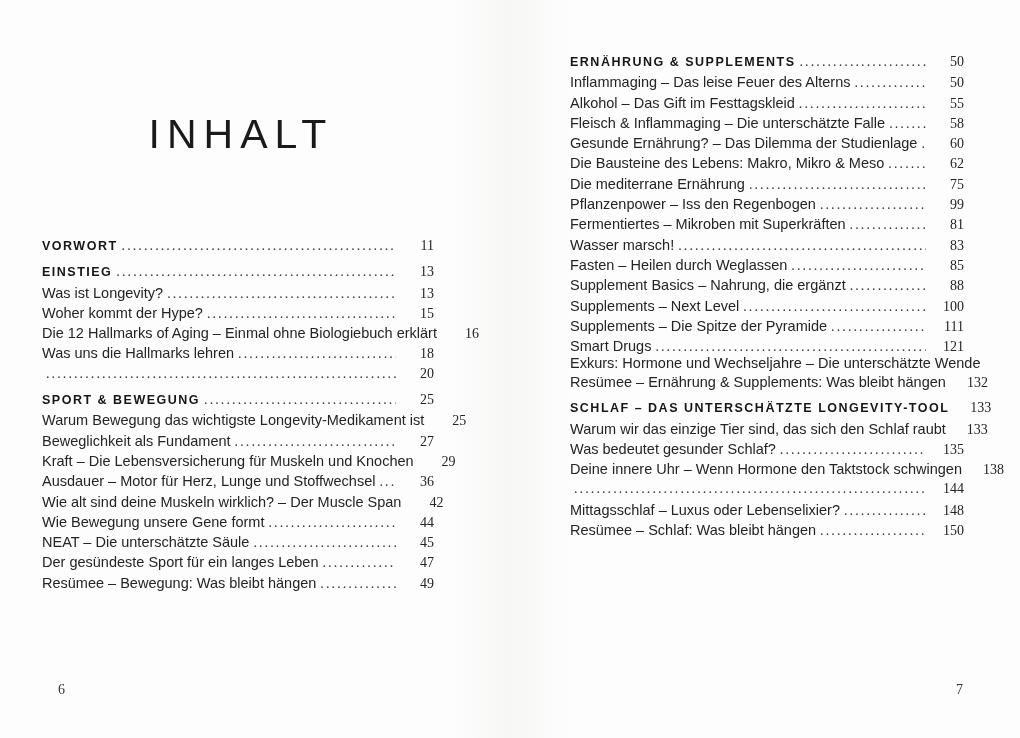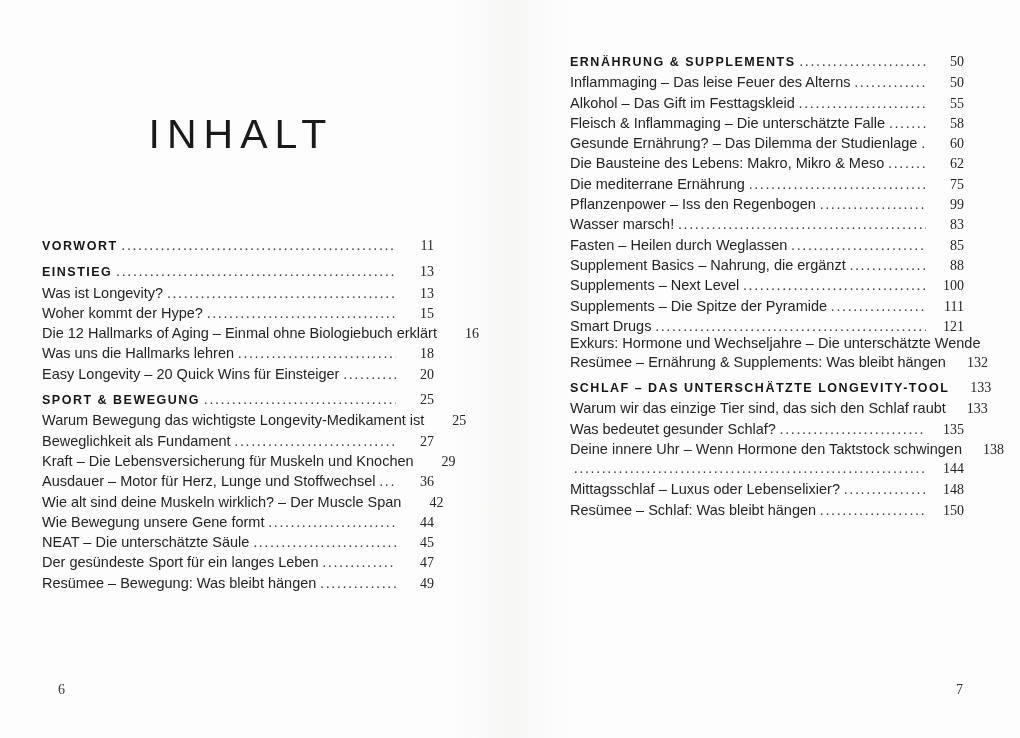--- a/index.html
+++ b/index.html
@@ -136,21 +136,20 @@
             <span class="lbl-entry">Die 12 Hallmarks of Aging – Einmal ohne Biologiebuch erklärt</span>
             <span class="leader"></span>
             <span class="pagenum">16</span>
           </div>
           <div class="toc-row">
             <span class="lbl-entry">Was uns die Hallmarks lehren</span>
             <span class="leader"></span>
             <span class="pagenum">18</span>
           </div>
           <div class="toc-row">
-            <span class="lbl-entry">Easy Longevity – 20 Quick Wins für Einsteiger</span>
             <span class="leader"></span>
             <span class="pagenum">20</span>
           </div>
         </div>
         <div class="toc-section">
           <div class="toc-row">
             <span class="lbl-heading">SPORT &amp; BEWEGUNG</span>
             <span class="leader"></span>
             <span class="pagenum">25</span>
           </div>
@@ -238,20 +237,25 @@
           </div>
           <div class="toc-row">
             <span class="lbl-entry">Die mediterrane Ernährung</span>
             <span class="leader"></span>
             <span class="pagenum">75</span>
           </div>
           <div class="toc-row">
             <span class="lbl-entry">Pflanzenpower – Iss den Regenbogen</span>
             <span class="leader"></span>
             <span class="pagenum">99</span>
+          </div>
+          <div class="toc-row">
+            <span class="lbl-entry">Fermentiertes – Mikroben mit Superkräften</span>
+            <span class="leader"></span>
+            <span class="pagenum">81</span>
           </div>
           <div class="toc-row">
             <span class="lbl-entry">Wasser marsch!</span>
             <span class="leader"></span>
             <span class="pagenum">83</span>
           </div>
           <div class="toc-row">
             <span class="lbl-entry">Fasten – Heilen durch Weglassen</span>
             <span class="leader"></span>
             <span class="pagenum">85</span>

